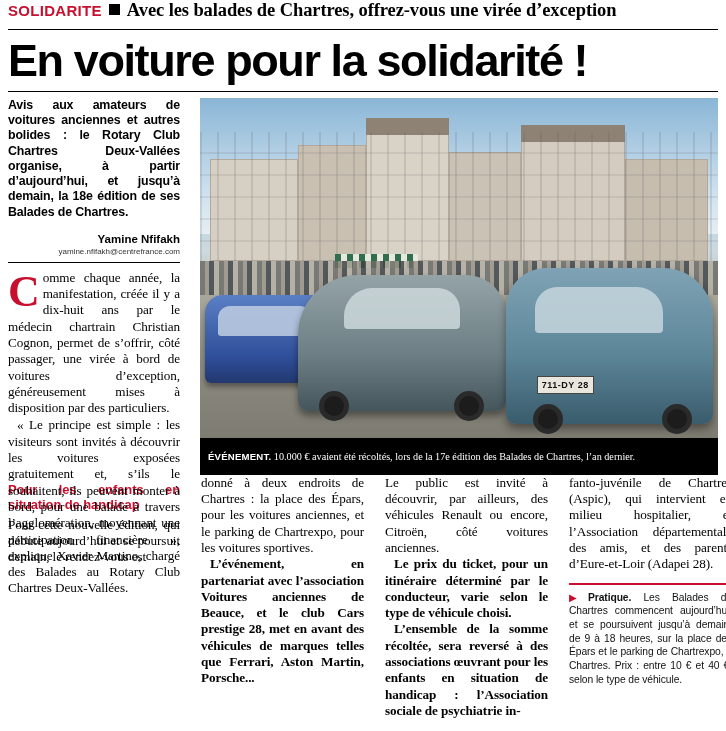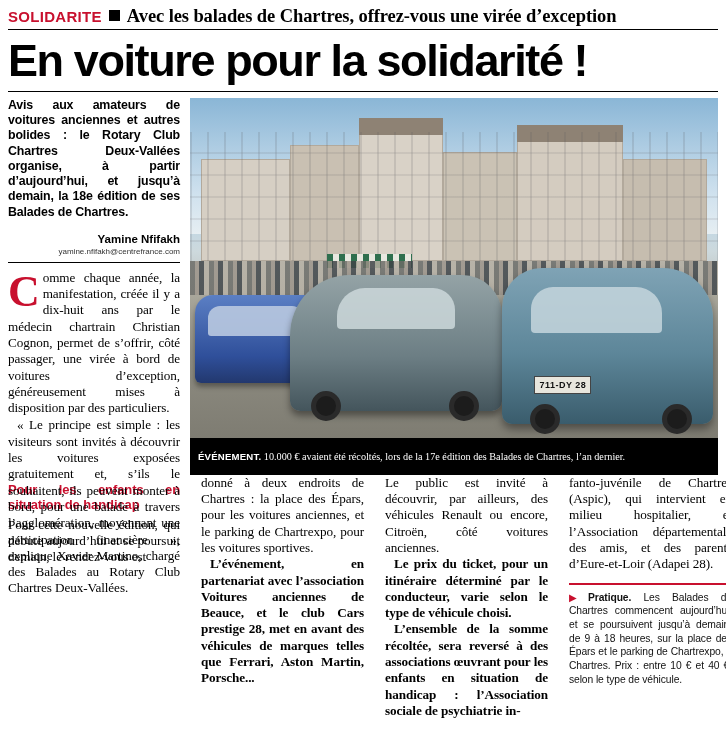--- a/index.html
+++ b/index.html
@@ -18,21 +18,20 @@
     height: 731px;
     position: relative;
     padding: 0 8px;
   }
 
   
   .topline {
     display: flex;
     align-items: baseline;
     gap: 7px;
-    padding-top: 6px;
     height: 26px;
     text-align: center;
   }
   .kicker {
     font-family: "Liberation Sans", sans-serif;
     font-weight: bold;
     font-size: 15px;
     color: #c8102e;
     letter-spacing: 0.3px;
   }
@@ -65,21 +64,21 @@
     white-space: nowrap;
   }
   .rule-head {
     border-top: 1.2px solid #000;
     margin-bottom: 6px;
   }
 
   
   .upper {
     display: flex;
-    gap: 10px;
+    gap: 20px;
     height: 370px;
   }
   .col-left {
     width: 172px;
     flex: 0 0 172px;
     position: relative;
   }
   .chapo {
     font-family: "Liberation Sans", sans-serif;
     font-weight: bold;

